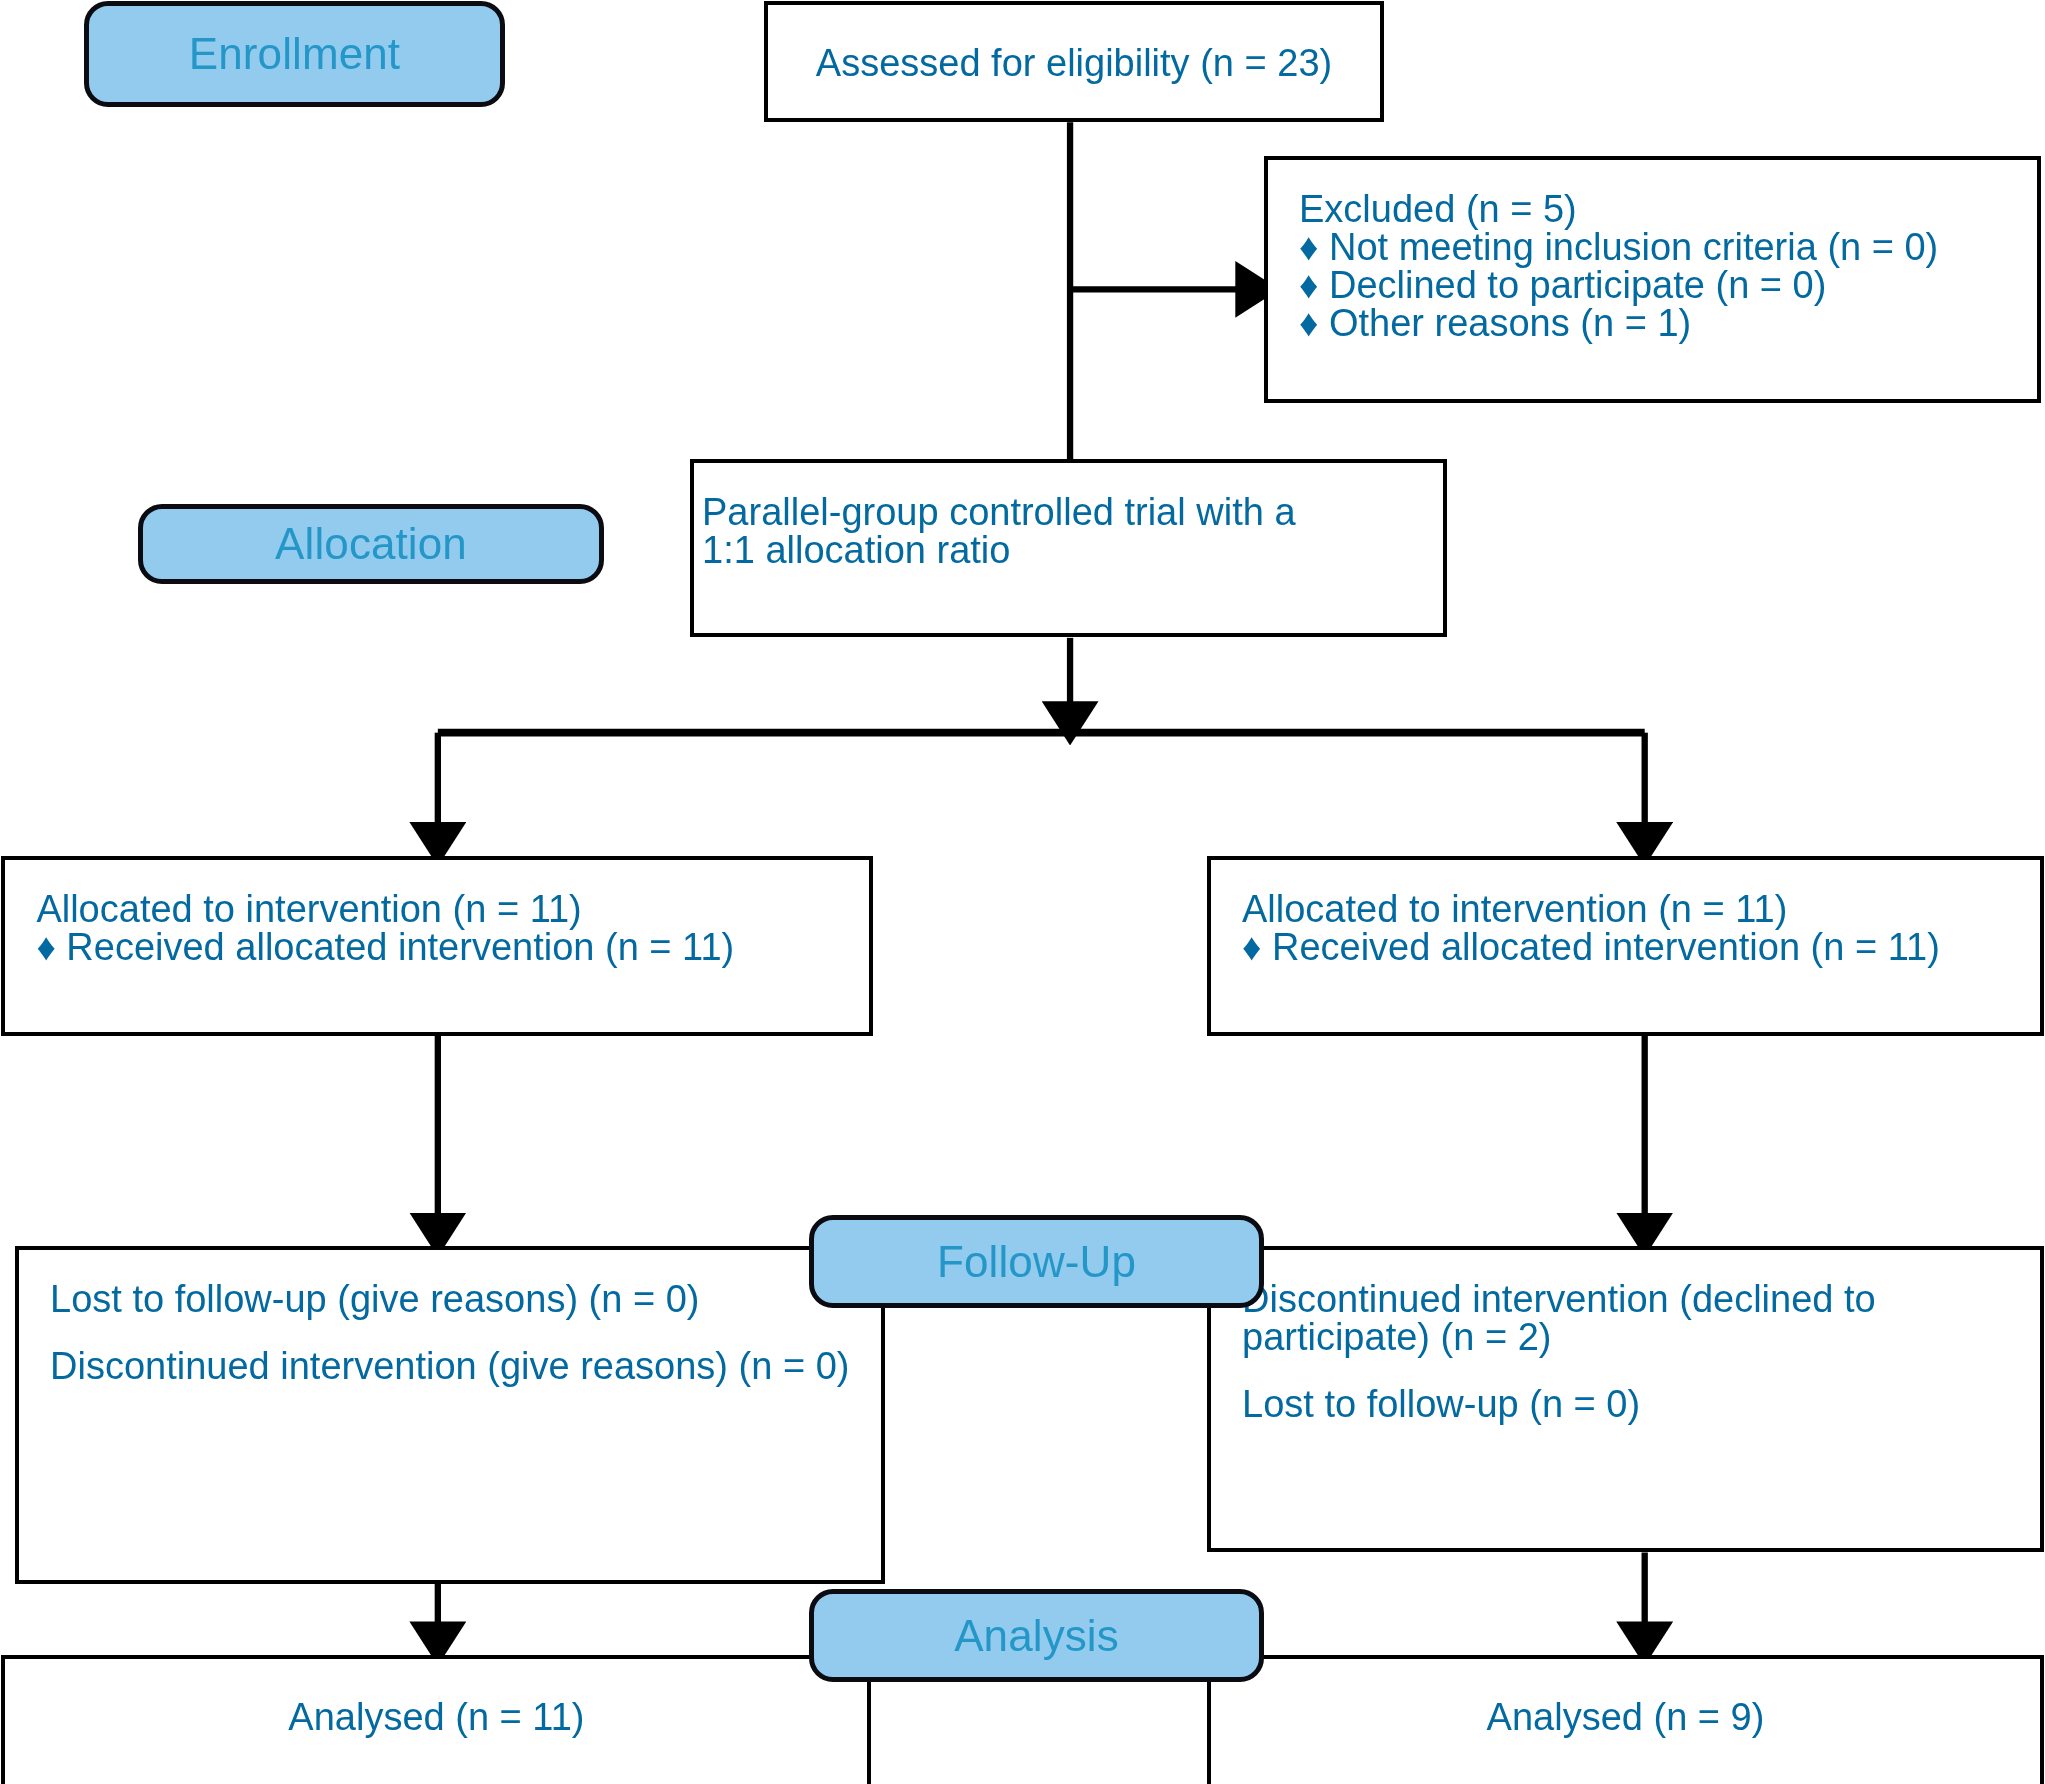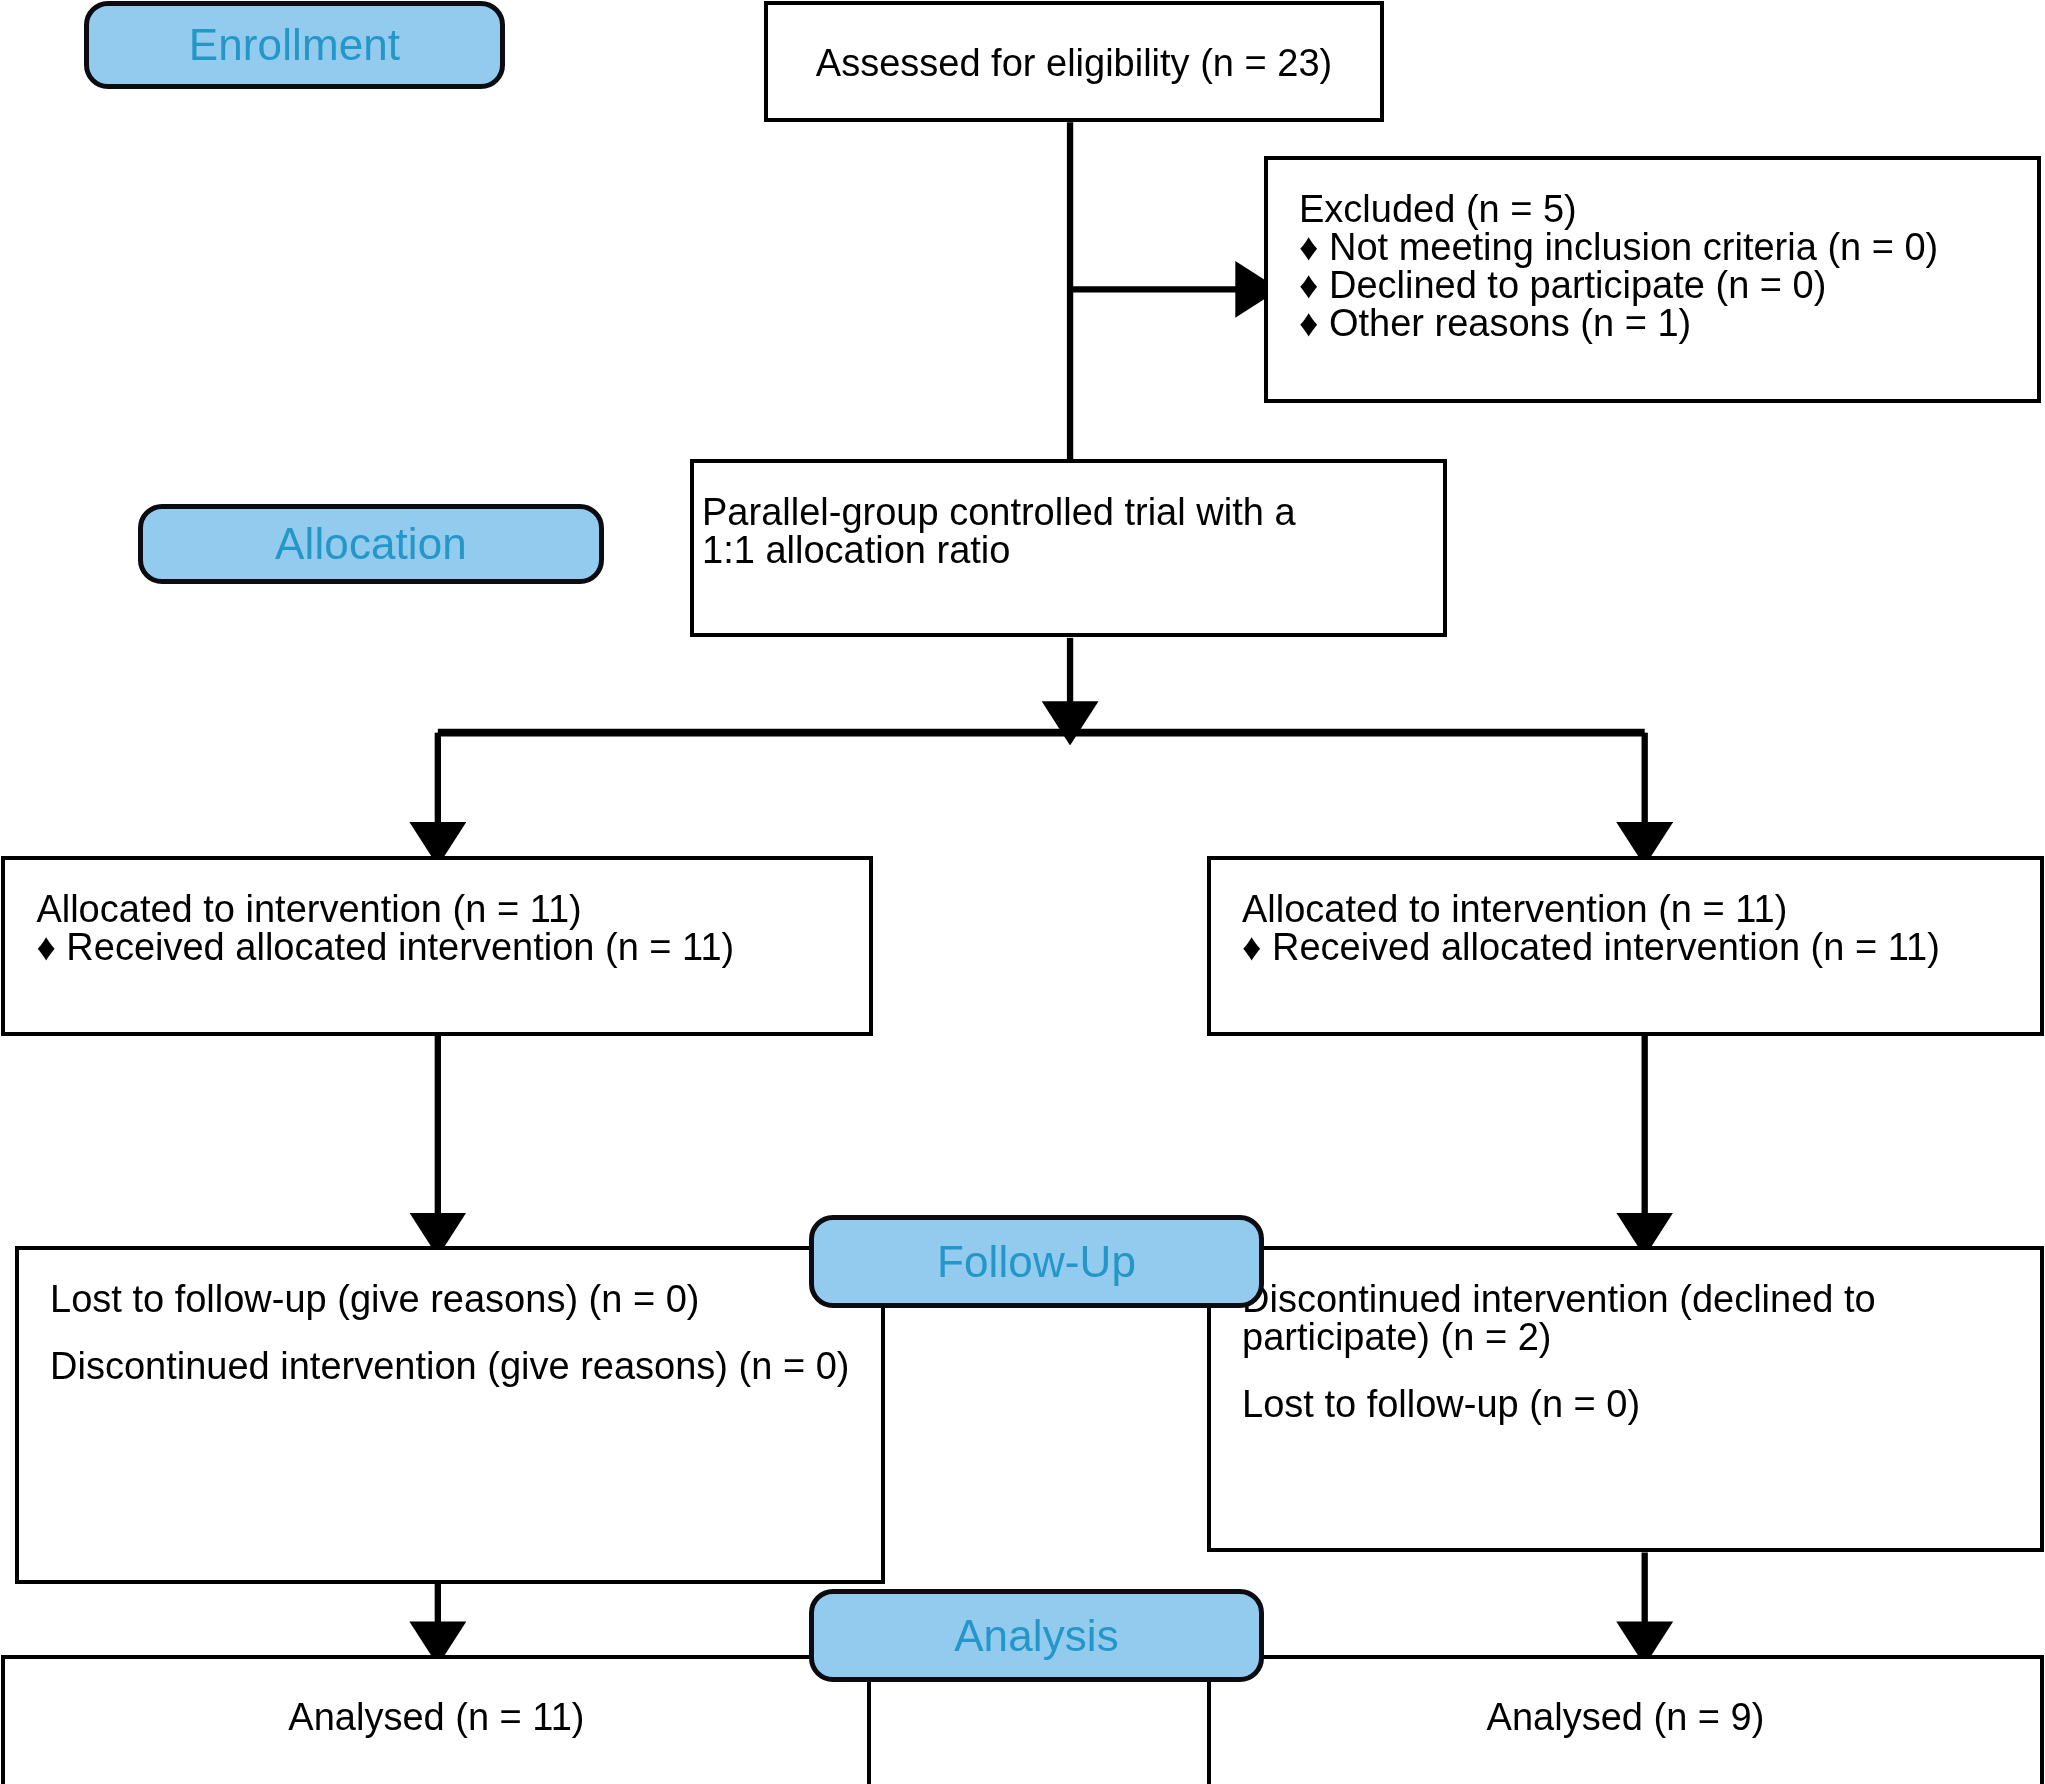--- a/index.html
+++ b/index.html
@@ -27,21 +27,21 @@
     pointer-events: none;
   }
   .node {
     position: absolute;
     box-sizing: border-box;
     background: #ffffff;
     border: 4.9px solid #000000;
     z-index: 2;
     font-size: 38px;
     line-height: 1.0;
-    color: #000000;
+    color: #0369a1;
     padding: 29.5px 31px 0 31px;
   }
   .node .line {
     display: block;
     white-space: nowrap;
   }
   .node .gap {
     display: block;
     height: 29.5px;
   }
@@ -73,21 +73,21 @@
   #node-assessed      { left: 764px; top: 1.4px;    width: 620px;  height: 121px; }
   #node-excluded      { left: 1264px; top: 156px;  width: 777px; height: 247px; }
   #node-parallel      { left: 690px;  top: 459px;  width: 757px; height: 178px; padding-left: 8px; }
   #node-alloc-left    { left: 1.4px;    top: 856px; width: 872px; height: 180px; }
   #node-alloc-right   { left: 1207px; top: 856px; width: 837px; height: 180px; }
   #node-follow-left   { left: 15px;    top: 1246px; width: 870px; height: 338px; }
   #node-follow-right  { left: 1207px; top: 1246px; width: 837px; height: 306px; }
   #node-analysed-left { left: 1.4px;    top: 1655px; width: 870px; height: 148px; }
   #node-analysed-right{ left: 1207px; top: 1655px; width: 837px; height: 148px; }
 
-  #badge-enrollment { left: 84px;  top: 1.4px;    width: 421px; height: 88px; }
+  #badge-enrollment { left: 84px;  top: 1.4px;    width: 421px; height: 106px; }
   #badge-allocation { left: 138px;  top: 504px;  width: 466px; height: 80px; }
   #badge-followup   { left: 809px; top: 1215px; width: 455px; height: 93px; }
   #badge-analysis   { left: 809px; top: 1579px; width: 455px; height: 93px; margin-top: 10px; }
 </style>
 </head>
 <body>
 
 <div id="diagram">
 
   <svg id="edges" viewBox="0 0 2912 2541">

